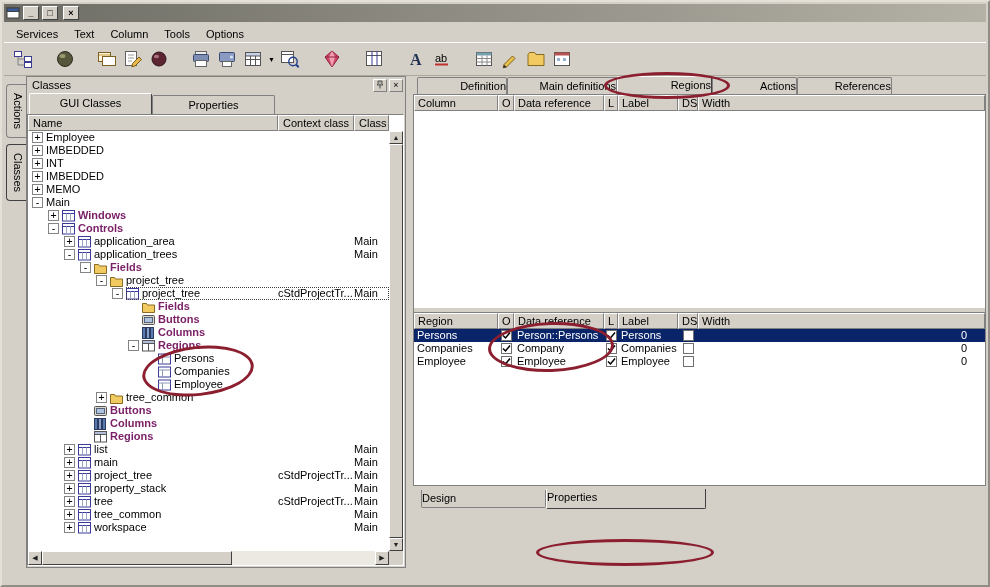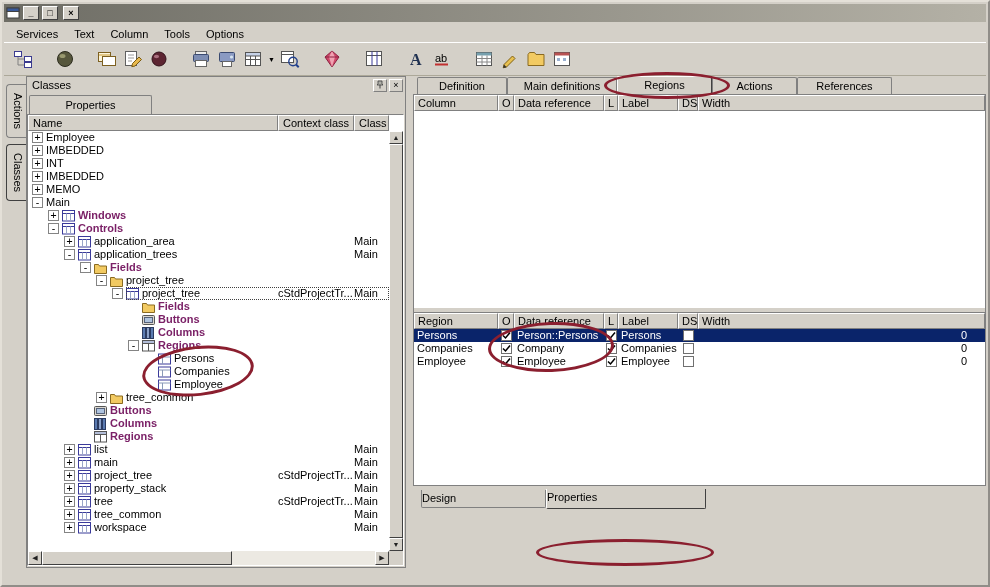--- a/index.html
+++ b/index.html
@@ -46,21 +46,21 @@
 .hscroll{position:absolute;left:0;right:14px;bottom:0;height:14px;background:#ece9e2;display:flex}
 .sbtn{width:14px;height:13px;flex:none;background:#d4d0c8;border:1px solid;border-color:#fff #404040 #404040 #fff;font-size:7px;line-height:11px;text-align:center;padding:0;color:#222;font-family:inherit}
 .hbtn{width:14px;height:14px;flex:none;background:#d4d0c8;border:1px solid;border-color:#fff #404040 #404040 #fff;font-size:7px;line-height:12px;text-align:center;padding:0;color:#222;font-family:inherit}
 .vthumb{flex:1;background:#d4d0c8;border:1px solid;border-color:#fff #404040 #404040 #fff}
 .hthumb{width:190px;background:#d4d0c8;border:1px solid;border-color:#fff #404040 #404040 #fff}
 .htrack{flex:1}
 .scorner{position:absolute;right:0;bottom:0;width:14px;height:14px;background:#d4d0c8}
 .vsplit{width:7px;align-self:stretch}
 .right-panel{flex:1;display:flex;flex-direction:column}
 .top-tabs{height:18px;display:flex;align-items:flex-end;padding-left:4px}
-.rtab{height:17px;line-height:16px;text-align:center;background:#d4d0c8;border:1px solid #808080;border-bottom:none;border-radius:2px 2px 0 0;overflow:hidden}
+.rtab{height:17px;line-height:16px;text-align:right;background:#d4d0c8;border:1px solid #808080;border-bottom:none;border-radius:2px 2px 0 0;overflow:hidden}
 .rtab:nth-child(1){width:90px}
 .rtab:nth-child(2){width:110px}
 .rtab:nth-child(3){width:95px}
 .rtab:nth-child(4){width:85px}
 .rtab:nth-child(5){width:95px}
 .rtab.active{height:18px;border-color:#fff #404040 #404040 #fff;position:relative;z-index:2}
 .right-body{height:392px;border:1px solid #808080;background:#fff;display:flex;flex-direction:column}
 .tblhdr{display:flex;height:16px;flex:none;background:#d4d0c8}
 .hc{background:#d4d0c8;border:1px solid;border-color:#fff #808080 #808080 #fff;padding:1px 3px;overflow:hidden;white-space:nowrap}
 .w0{width:84px;flex:none}
@@ -252,20 +252,21 @@
     <div class="left-panel">
       <div class="panel-header">
         <span class="ph-title">Classes</span>
         <button class="phbtn"><svg width="8" height="9" viewBox="0 0 8 9">
               <path d="M2 1h4v3l1 1H1l1-1z" fill="#b0b0a8" stroke="#404040" stroke-width="0.8"></path>
               <path d="M4 5v3.5" stroke="#404040"></path>
             </svg></button>
         <button class="phbtn">×</button>
       </div>
       <div class="panel-tabs" id="leftTabs">
+          <div class="ltab active">GUI Classes</div>
           <div class="ltab">Properties</div>
         </div>
       <div class="tree-area">
         <div class="tree-cols" id="treeCols">
             <div class="tcol">Name</div>
             <div class="tcol">Context class</div>
             <div class="tcol">Class</div>
           </div>
         <div class="tree-body" id="treeBody">
             <div class="tree-row">

